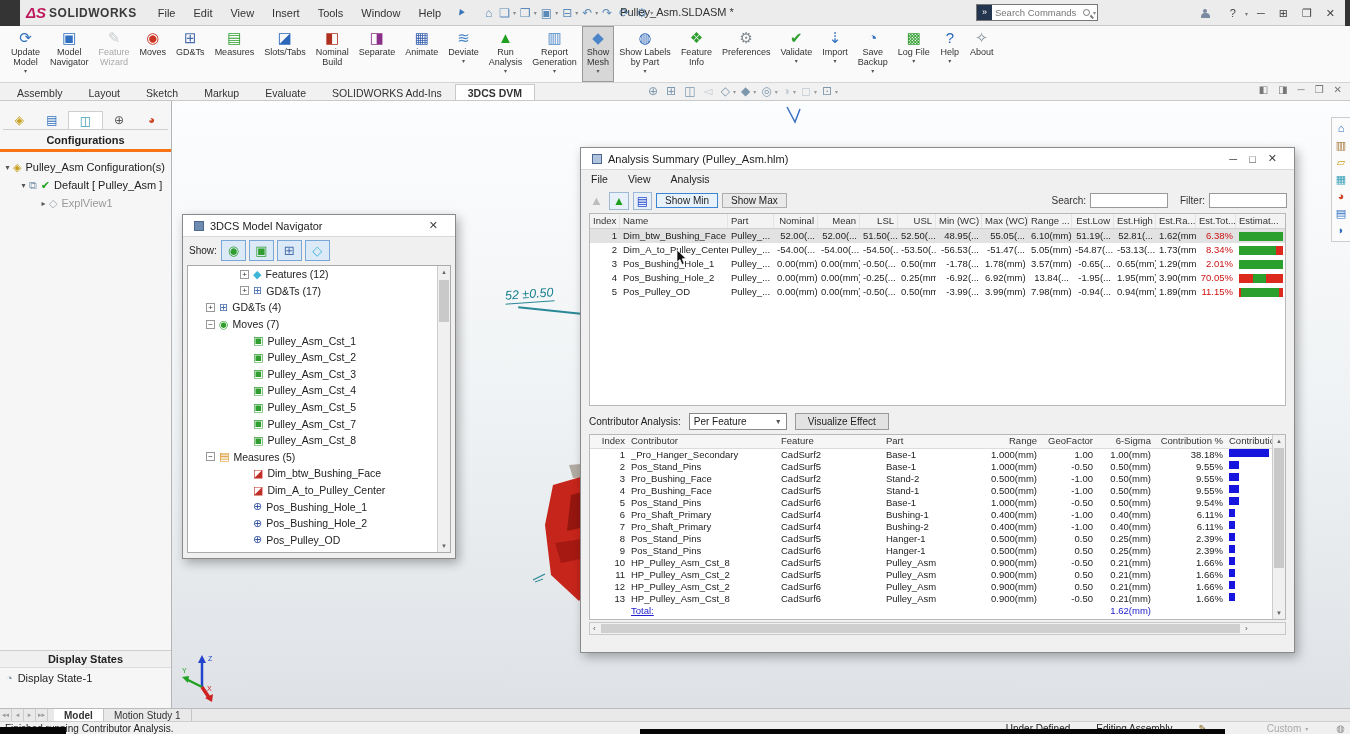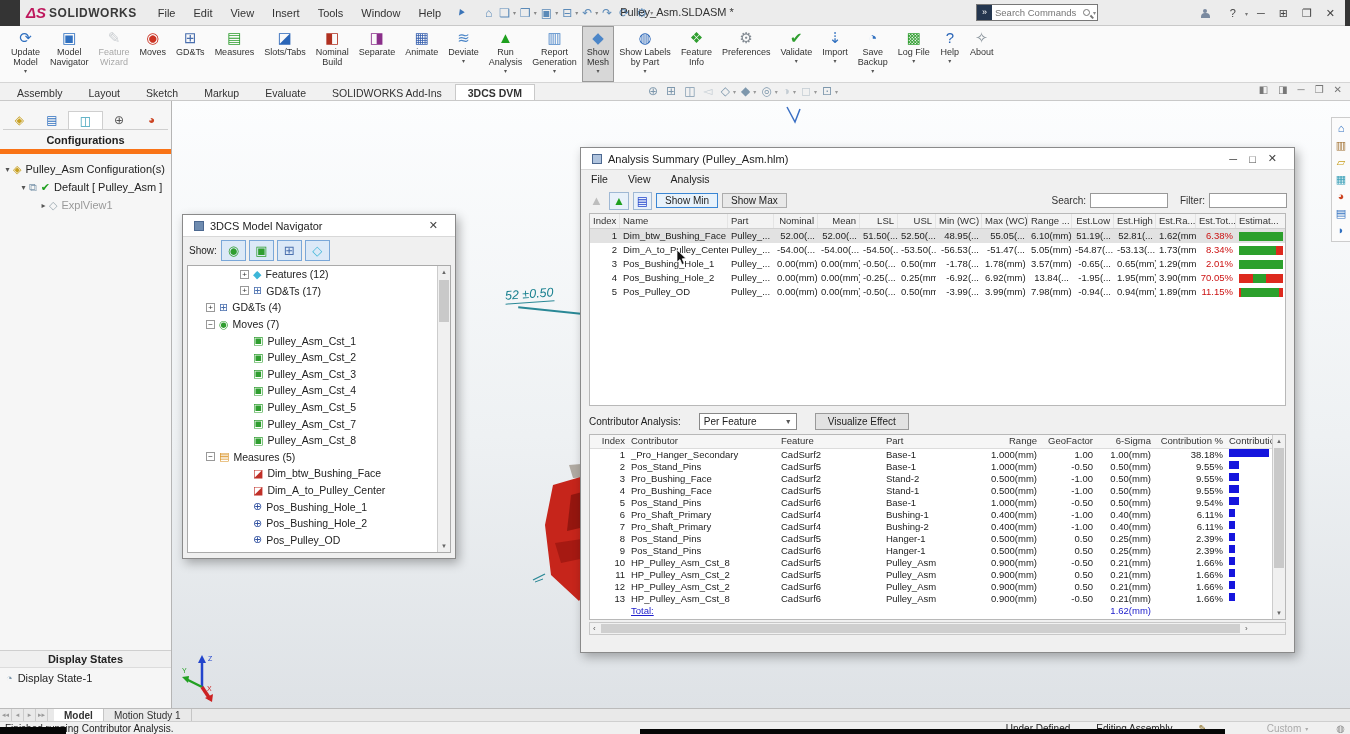--- a/index.html
+++ b/index.html
@@ -60,21 +60,21 @@
   
   #main { left:0; top:101px; width:1350px; height:607px; }
   #viewport { position:absolute; left:172px; top:0; right:0; bottom:0;
     background:linear-gradient(180deg,#fcfdfe 0%,#eef1f3 55%,#dee2e6 100%); }
 
   
   #leftpanel { position:absolute; left:0; top:0; width:172px; height:607px; background:#f6f6f6; border-right:1px solid #b5b5b5; }
   .lp-tabs { display:flex; margin:10px 3px 0; border-bottom:1px solid #cfcfcf; }
   .lp-tab { flex:1; text-align:center; padding:2px 0 1px; font-size:12px; }
   .lp-tab.active { background:#fff; border:1px solid #cfcfcf; border-bottom:none; }
-  .lp-head { text-align:center; font-weight:bold; padding:4px 0 3px; border-bottom:5px solid #f97316; font-size:11px; }
+  .lp-head { text-align:center; font-weight:bold; padding:4px 0 3px; border-bottom:3px solid #f97316; font-size:11px; }
   .lp-row { display:flex; align-items:center; height:18px; font-size:11px; white-space:nowrap; }
   .lp-row .arr { width:11px; color:#555; font-size:8px; text-align:center; flex:none; }
   .lp-row .tico { font-size:11px; margin-right:4px; flex:none; }
   .lp-row .tico:empty { display:none; margin:0; }
   .muted { color:#999; }
   #lp-ds-head { position:absolute; left:0; top:549px; width:100%; border-top:1px solid #cfcfcf; border-bottom:1px solid #dcdcdc;
     background:#f0f0f0; font-weight:bold; text-align:center; padding:2px 0; font-size:11px; }
   #lp-ds-item { position:absolute; left:6px; top:571px; display:flex; align-items:center; font-size:11px; }
   #lp-ds-item .tico { margin-right:5px; color:#7d97ac; }
 
@@ -128,21 +128,21 @@
   .geo-r { height:14px; font-size:9.5px; }
   .geo-r span { padding:0 3px; white-space:nowrap; overflow:hidden; line-height:14px; }
   .num { text-align:right; }
   .selected { background:#e2e2e2; }
   .pct { color:#cc1111; text-align:right; }
   .gbar { height:9px; margin:2.5px 3px; }
   .bar-g   { background:#2ca02c; }
   .bar-gr  { background:linear-gradient(90deg,#2ca02c 0 84%,#dd2a1e 84% 100%); }
   .bar-rgr { background:linear-gradient(90deg,#dd2a1e 0 32%,#2ca02c 32% 62%,#dd2a1e 62% 100%); }
   .bar-grg { background:linear-gradient(90deg,#dd2a1e 0 4%,#2ca02c 4% 90%,#dd2a1e 90% 100%); }
-  #contribbar { display:flex; align-items:center; gap:18px; padding:7px 8px 4px; }
+  #contribbar { display:flex; align-items:center; gap:8px; padding:7px 8px 4px; }
   #contribbar .clab { font-size:10px; }
   .combo { width:98px; height:17px; border:1px solid #888; background:#fff; font-size:10px; display:flex; align-items:center; padding:0 4px; }
   .combo .ccaret { margin-left:auto; font-size:7px; color:#555; }
   .vbtn { border:1px solid #999; background:#e2e2e2; font-size:10px; padding:2px 12px; }
   #conbox { height:186px; }
   .con-h,.con-r { display:grid; grid-template-columns:38px 150px 105px 95px 62px 56px 58px 72px 1fr; padding-right:13px; }
   .con-h { background:#f6f6f6; border-bottom:1px solid #dcdcdc; height:14px; }
   .con-h span { font-size:9.5px; color:#333; padding:0 3px; overflow:hidden; white-space:nowrap; }
   .con-r { height:12px; font-size:9.5px; }
   .con-r span { padding:0 3px; white-space:nowrap; overflow:hidden; line-height:12px; }

